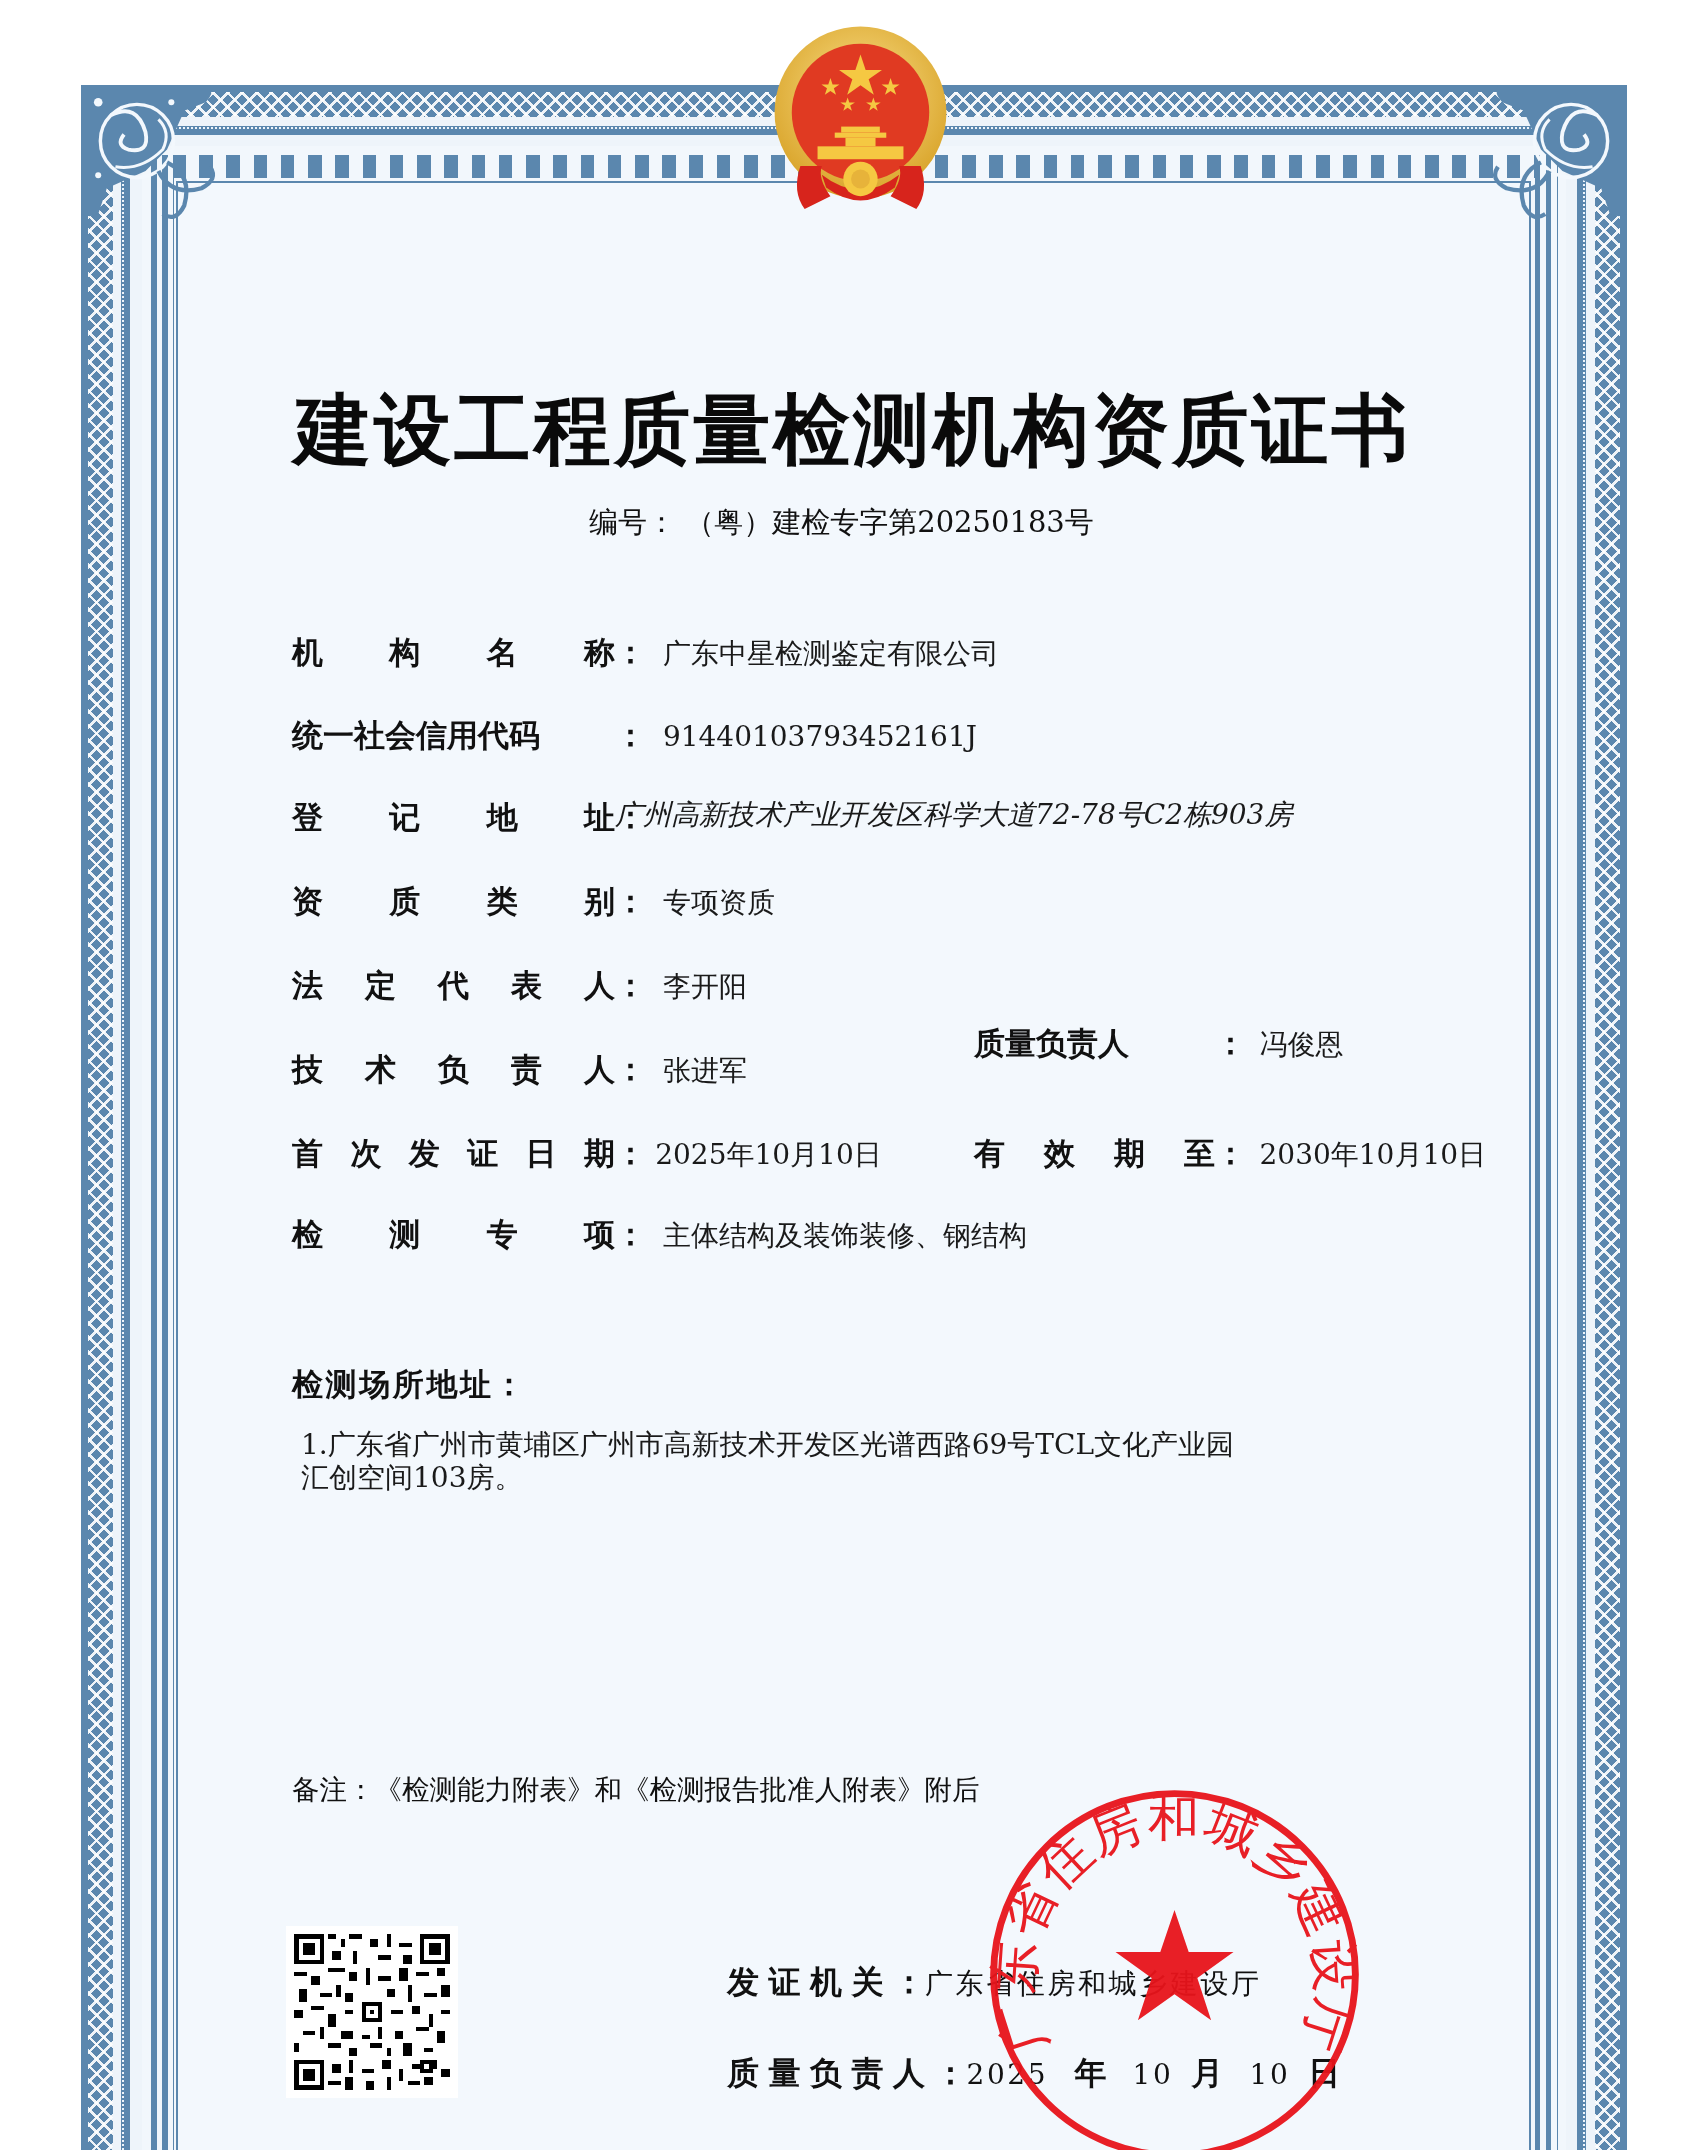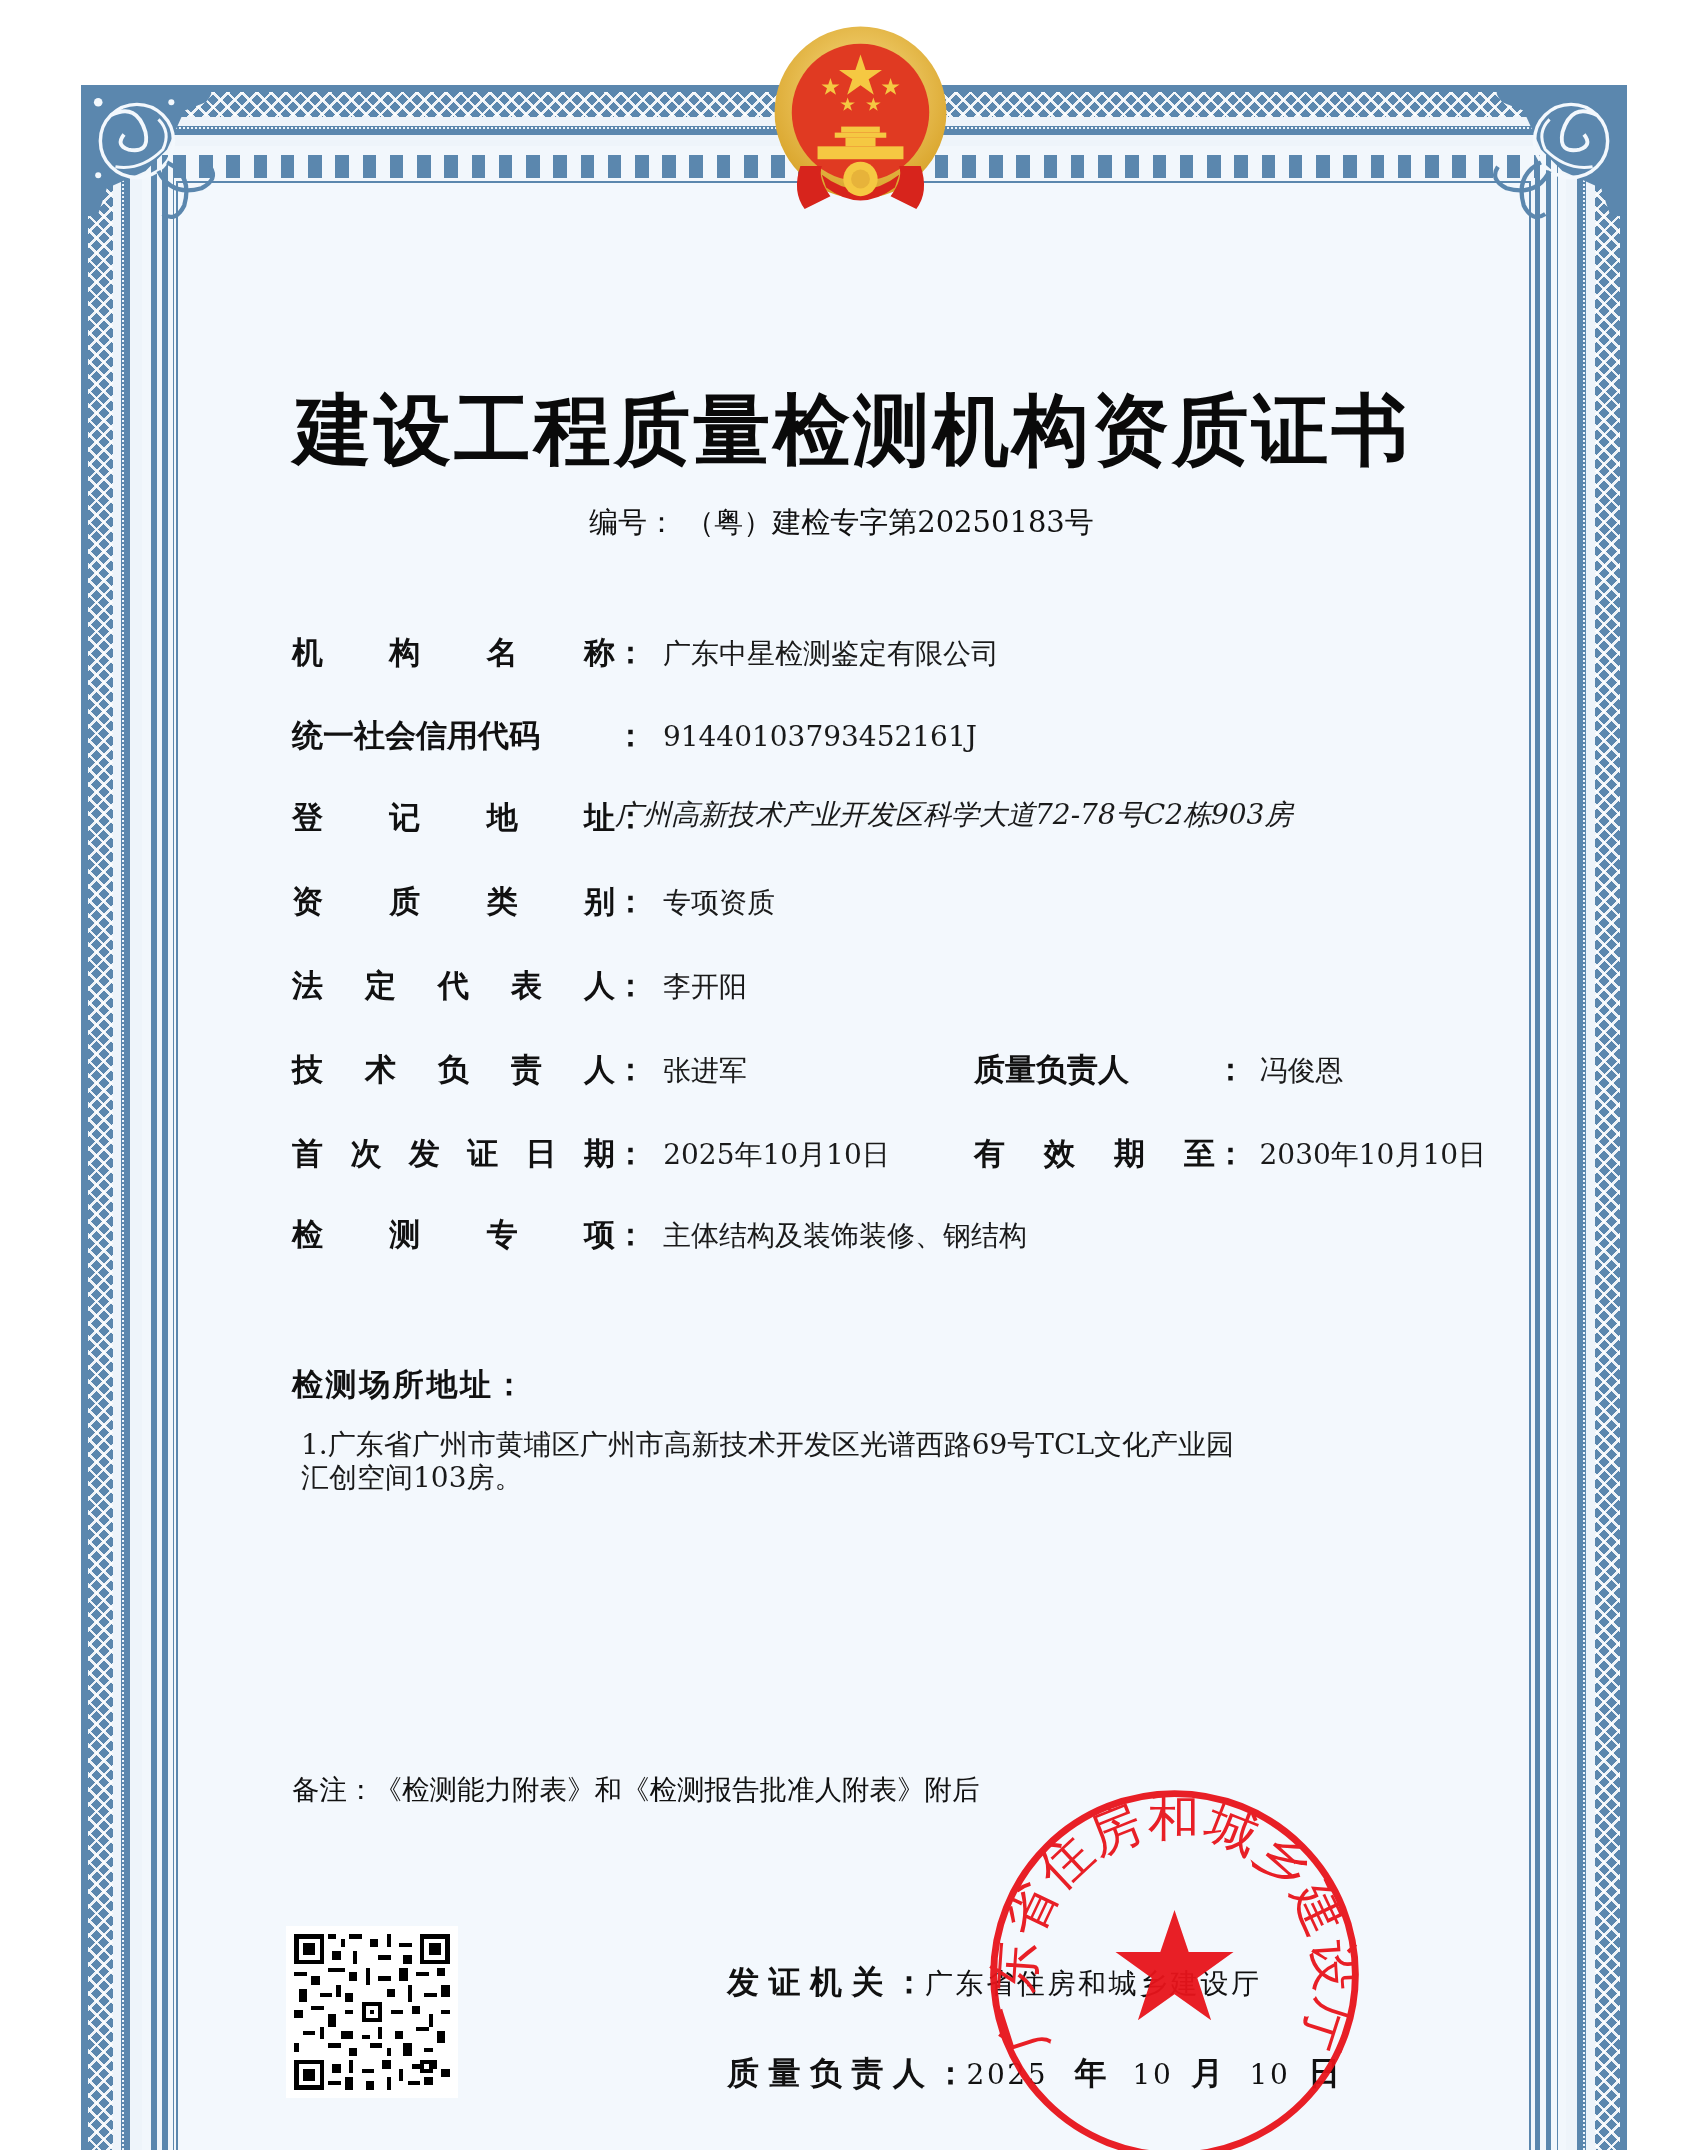--- a/index.html
+++ b/index.html
@@ -270,35 +270,35 @@
   <div class="field" style="left:292px; top:1054px;">
     <span class="lab lab-wide">
       <span>技</span>
         <span>术</span>
         <span>负</span>
         <span>责</span>
         <span>人</span>
     </span><span class="lab">：</span>
     <span class="val" style="margin-left:7.7px">张进军</span>
   </div>
-  <div class="field col2" style="left:974px; top:1054px;">
+  <div class="field col2" style="left:974px; top:1028px;">
     <span class="lab">质量负责人</span><span class="lab" style="width:auto">：</span>
     <span class="val" style="margin-left:4.3px">冯俊恩</span>
   </div>
 
   <div class="field" style="left:292px; top:1138px;">
     <span class="lab lab-wide">
       <span>首</span>
         <span>次</span>
         <span>发</span>
         <span>证</span>
         <span>日</span>
         <span>期</span>
     </span><span class="lab">：</span>
-    <span class="val" style="margin-left:8px">2025年10月10日</span>
+    <span class="val" style="margin-left:0">2025年10月10日</span>
   </div>
   <div class="field col2" style="left:974px; top:1138px;">
     <span class="lab">
       <span>有</span>
         <span>效</span>
         <span>期</span>
         <span>至</span>
     </span><span class="lab" style="width:auto">：</span>
     <span class="val" style="margin-left:4.3px">2030年10月10日</span>
   </div>

